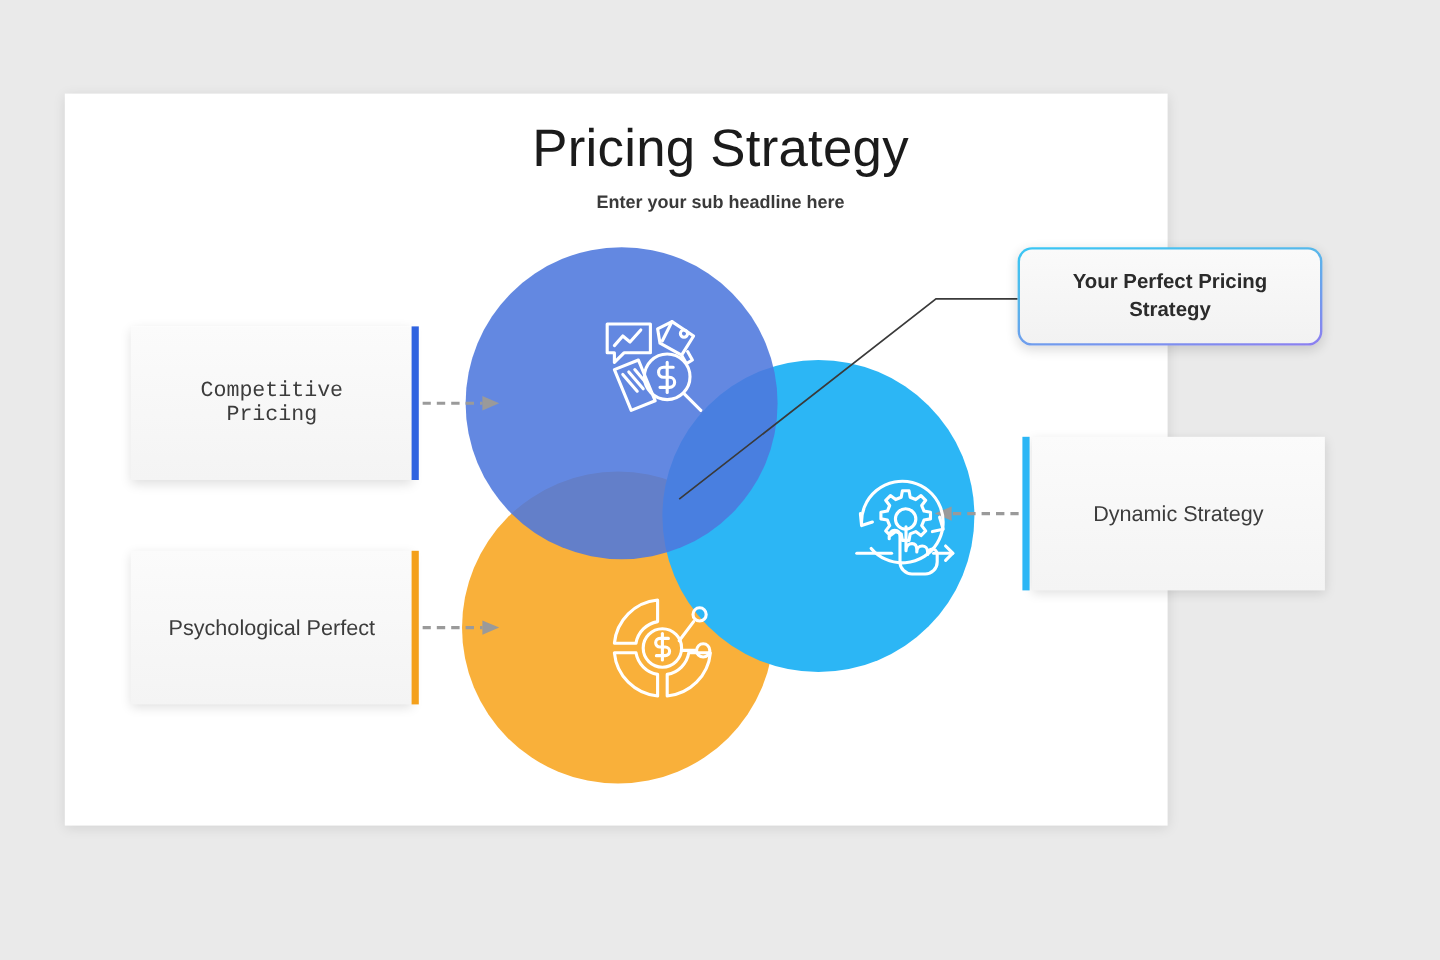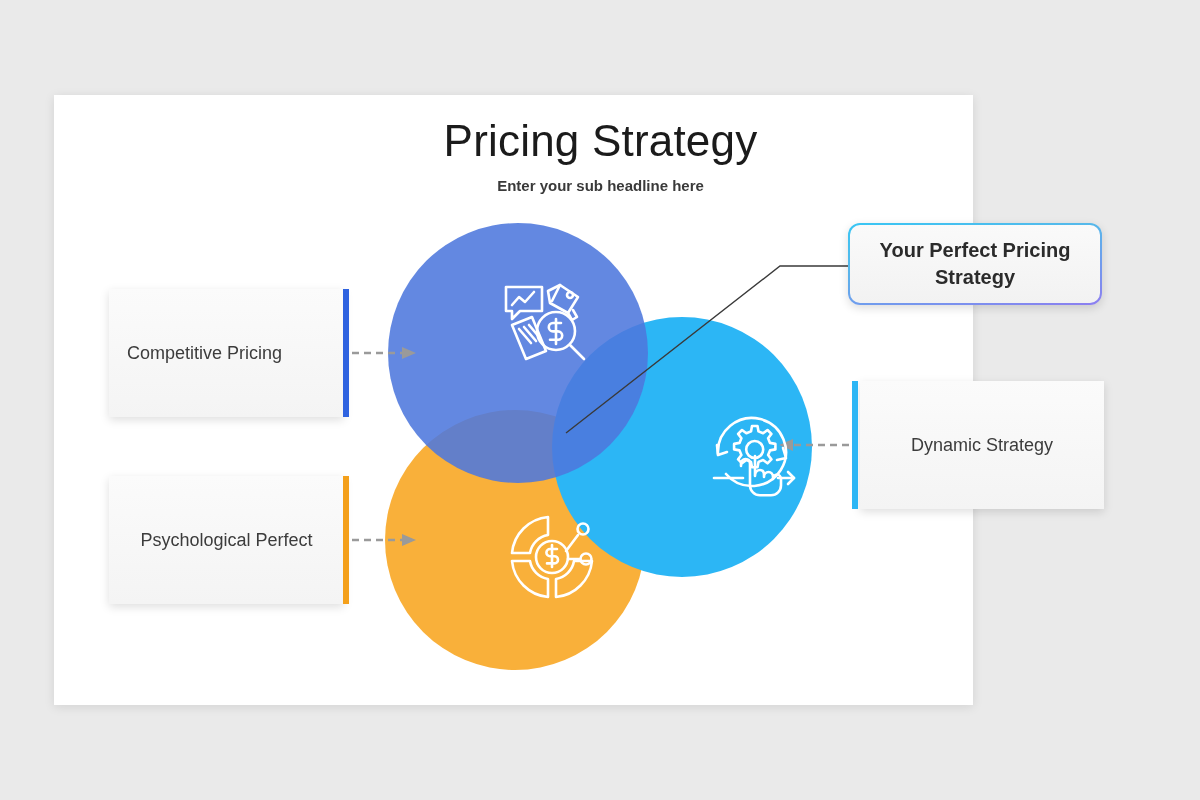--- a/index.html
+++ b/index.html
@@ -10,21 +10,21 @@
     width: 1200px;
     height: 800px;
     background: #eaeaea;
     font-family: "Liberation Sans", sans-serif;
     overflow: hidden;
   }
 
   #slide {
     position: absolute;
     left: 54px;
-    top: 95px;
+    top: 78px;
     width: 919px;
     height: 610px;
     background: #ffffff;
     box-shadow: 0 2px 10px rgba(0,0,0,0.10);
   }
 
   
   .title {
     position: absolute;
     left: 0;
@@ -103,21 +103,21 @@
   }
   .bar {
     position: absolute;
     top: 0;
     width: 6px;
     height: 100%;
     z-index: 9;
   }
 
   .card-competitive   { left: 55px;  top: 194px; width: 235px; height: 128px; }
-  .card-competitive .card-text { text-align: left; }
+  .card-competitive .card-text { text-align: center; font-family: Liberation Mono, monospace; }
   .bar-competitive    { left: 289px; top: 194px; height: 128px; background: #2f63e0; }
 
   .card-psychological { left: 55px;  top: 381px; width: 235px; height: 128px; }
   .card-psychological .card-text { text-align: center; }
   .bar-psychological  { left: 289px; top: 381px; height: 128px; background: #f4a01b; }
 
   .card-dynamic       { left: 806px; top: 286px; width: 244px; height: 128px; }
   .card-dynamic .card-text { text-align: center; }
   .bar-dynamic        { left: 798px; top: 286px; height: 128px; background: #2cb6f5; }
 
@@ -149,21 +149,21 @@
     width: 100%;
     height: 100%;
     border-radius: 10px;
     background: linear-gradient(180deg, #fafafa 0%, #f2f2f2 100%);
     display: flex;
     align-items: center;
     justify-content: center;
     box-sizing: border-box;
   }
   .callout-text {
-    font-size: 20px;
+    font-size: 17px;
     font-weight: bold;
     color: #2b2b2b;
     text-align: center;
     line-height: 1.35;
     padding: 0 14px;
   }
 </style>
 </head>
 <body>
 

